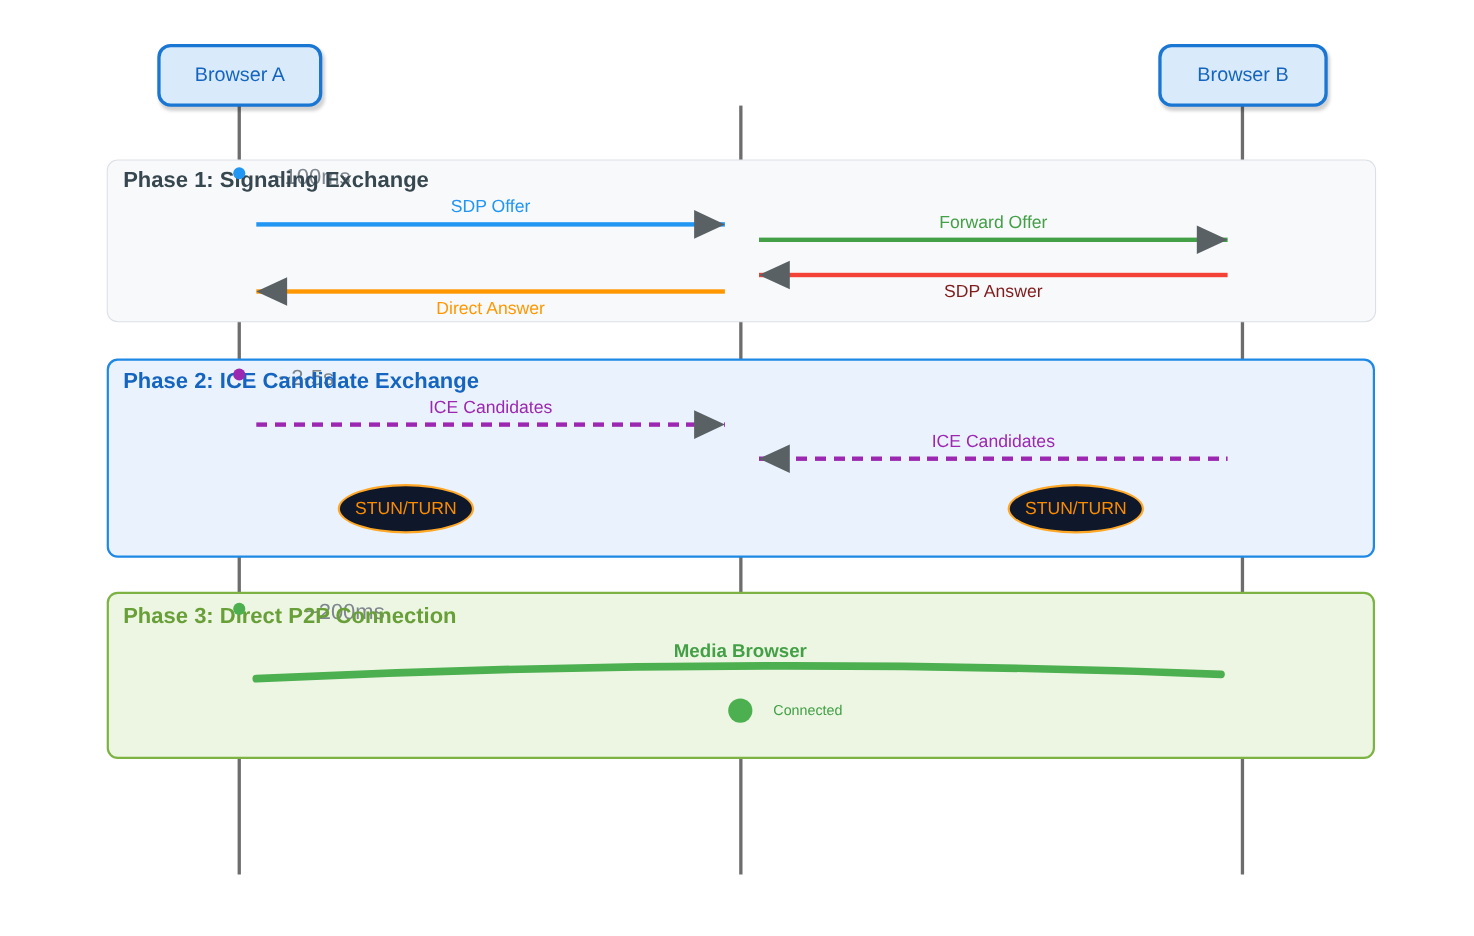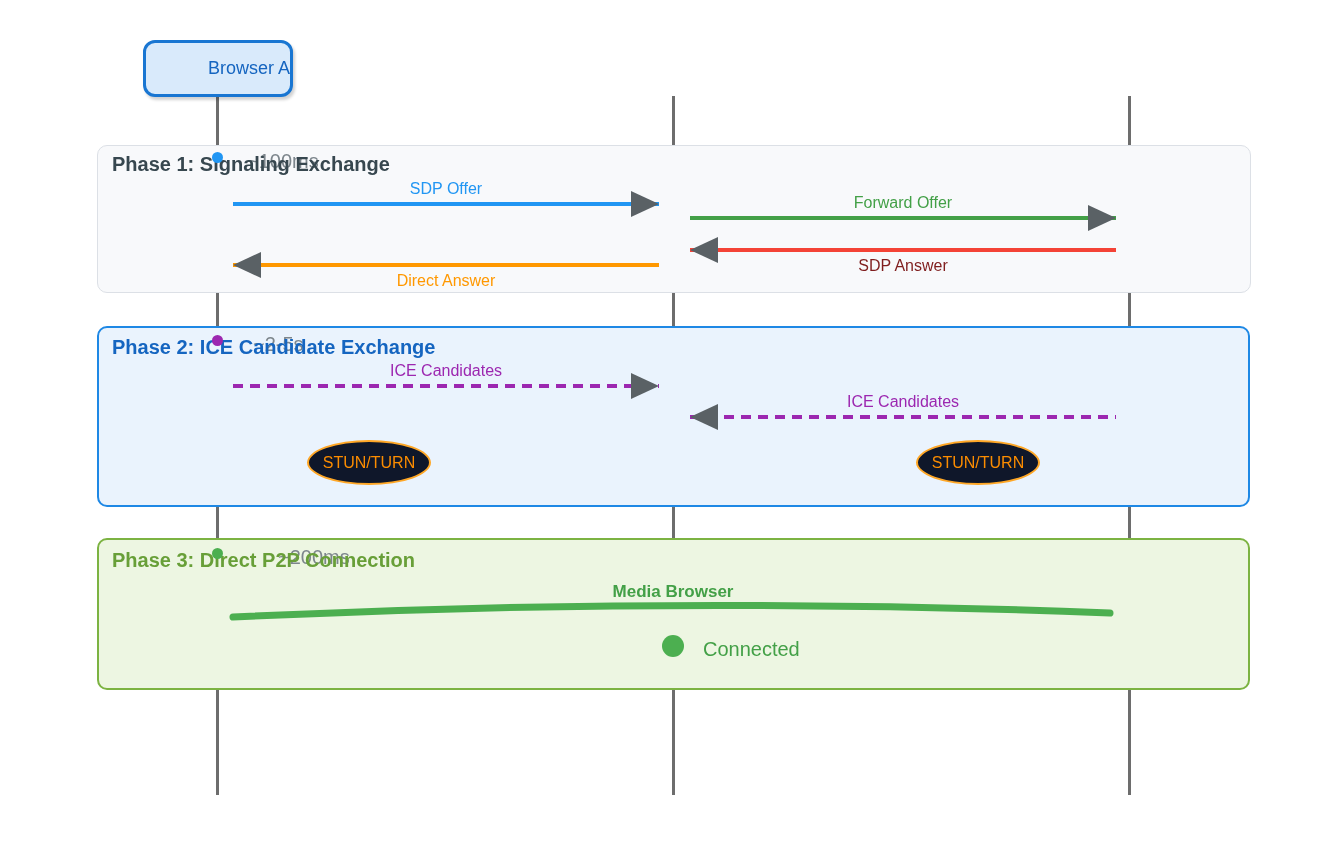--- a/index.html
+++ b/index.html
@@ -7,21 +7,21 @@
   .canvas { position:relative; width:1340px; height:851px; background:#ffffff; overflow:hidden; }
 
   
   .lifeline { position:absolute; top:96px; height:699px; width:3px; background:#6d6d6d; }
   .lifeline.a { left:216px; }
   .lifeline.s { left:672px; }
   .lifeline.b { left:1128px; }
 
   
   .actor { position:absolute; top:40px; height:57px; border-radius:12px; border:3px solid;
-           display:flex; align-items:center; justify-content:flex-end; font-size:18px;
+           display:flex; align-items:center; justify-content:center; font-size:18px;
            box-shadow:2px 3px 3px rgba(0,0,0,0.18); }
   .actor.browser { background:#d9eafb; border-color:#1976d2; color:#1565c0; }
   .actor.signal  { background:#e7f4e4; border-color:#4caf50; color:#43a047; }
   .actor.a { left:143px; width:150px; }
   .actor.s { left:598px; width:152px; }
   .actor.b { left:1053px; width:154px; }
 
   
   .phase { position:absolute; left:97px; border-radius:10px; }
   .phase.p1 { top:145px; width:1154px; height:148px; background:#f8f9fb; border:1px solid #dce0e6; }
@@ -82,33 +82,36 @@
           display:flex; align-items:center; justify-content:center; z-index:2; }
   .stun.left  { left:307px; }
   .stun.right { left:916px; }
 
   
   .stream-label { position:absolute; left:573px; top:582px; width:200px; text-align:center;
                   font-size:17px; font-weight:bold; color:#43a047; z-index:2; }
   .media-svg { position:absolute; left:0; top:0; width:1340px; height:851px; z-index:1; pointer-events:none; }
   .conn-dot { position:absolute; left:662px; top:635px; width:22px; height:22px; border-radius:50%;
               background:#4caf50; z-index:2; }
-  .conn-label { position:absolute; left:703px; top:638px; font-size:20px; color:#43a047; z-index:2; }
+  .conn-label { position:absolute; left:703px; top:638px; font-size:13px; color:#43a047; z-index:2; }
 </style>
 </head>
 <body>
 
 <div class="canvas">
 
   <div class="lifeline a"></div>
   <div class="lifeline s"></div>
   <div class="lifeline b"></div>
 
   <div class="actor browser a">
     <span>Browser A</span>
+  </div>
+  <div class="actor browser b">
+    <span>Browser B</span>
   </div>
 
   <div class="phase p1"></div>
   <div class="phase p2"></div>
   <div class="phase p3"></div>
 
   <svg class="media-svg" viewBox="0 0 1340 851">
     <path d="M 233 617 Q 672 596 1110 613" fill="none" stroke="#4caf50" stroke-width="7" stroke-linecap="round"></path>
   </svg>
 

